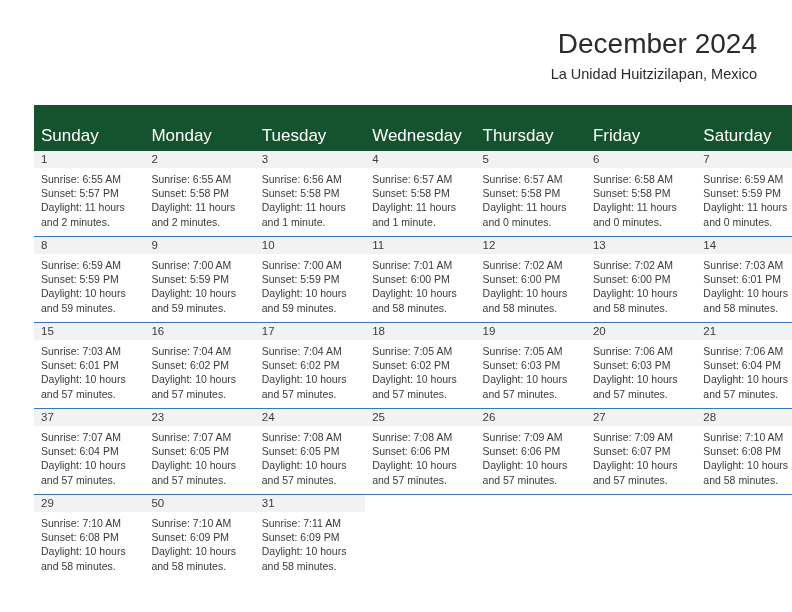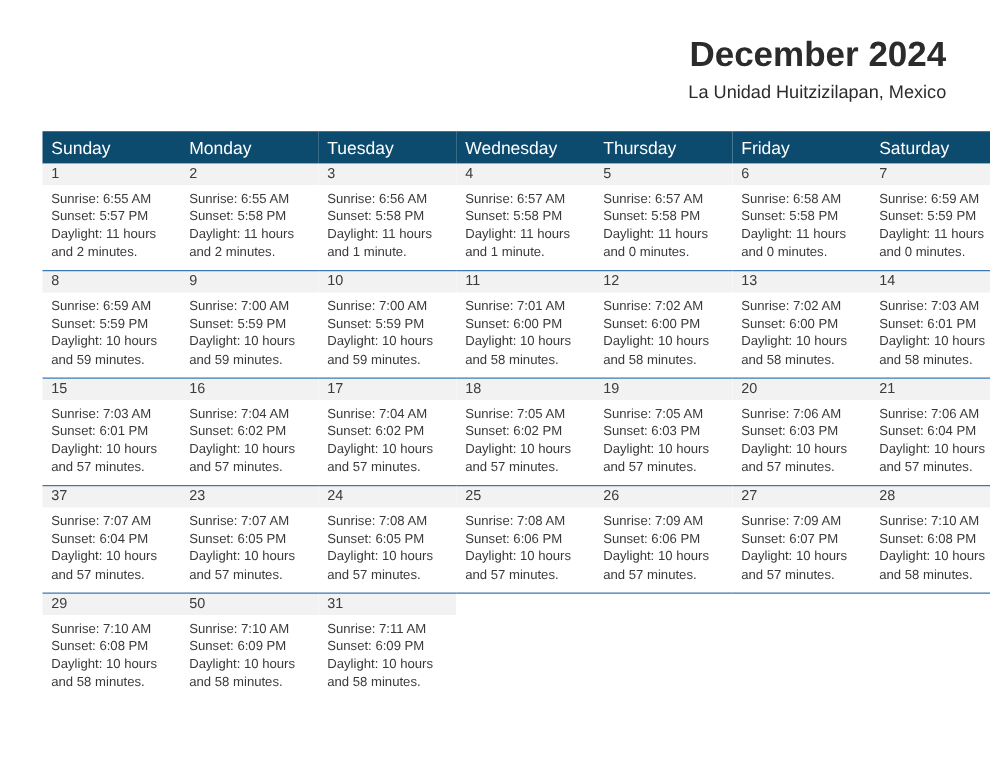--- a/index.html
+++ b/index.html
@@ -58,21 +58,21 @@
   }
 
   .title-block {
     position: absolute;
     right: 35px;
     top: 28px;
     text-align: right;
   }
   .cal-title {
     font-size: 28px;
-    font-weight: bold;
+    font-weight: normal;
     color: #2b2b2b;
     line-height: 1.15;
     white-space: nowrap;
   }
   .cal-subtitle {
     margin-top: 6px;
     font-size: 14.5px;
     color: #2b2b2b;
     white-space: nowrap;
   }
@@ -83,26 +83,26 @@
     left: 34px;
     top: 105px;
     width: 724px;
   }
   table.calendar {
     border-collapse: collapse;
     table-layout: fixed;
     width: 724px;
   }
   table.calendar th {
-    background: #0c4a6e;
+    background: #14532d;
     color: #ffffff;
-    font-size: 14px;
+    font-size: 17px;
     font-weight: normal;
     text-align: left;
-    padding: 5px 0 5px 7px;
+    padding: 21px 0 5px 7px;
     width: 103.4px;
     border: none;
   }
   td.day-cell {
     vertical-align: top;
     padding: 0;
     border: none;
     border-top: 1px solid #3b78b4;
     height: 85px;
     background: #ffffff;

